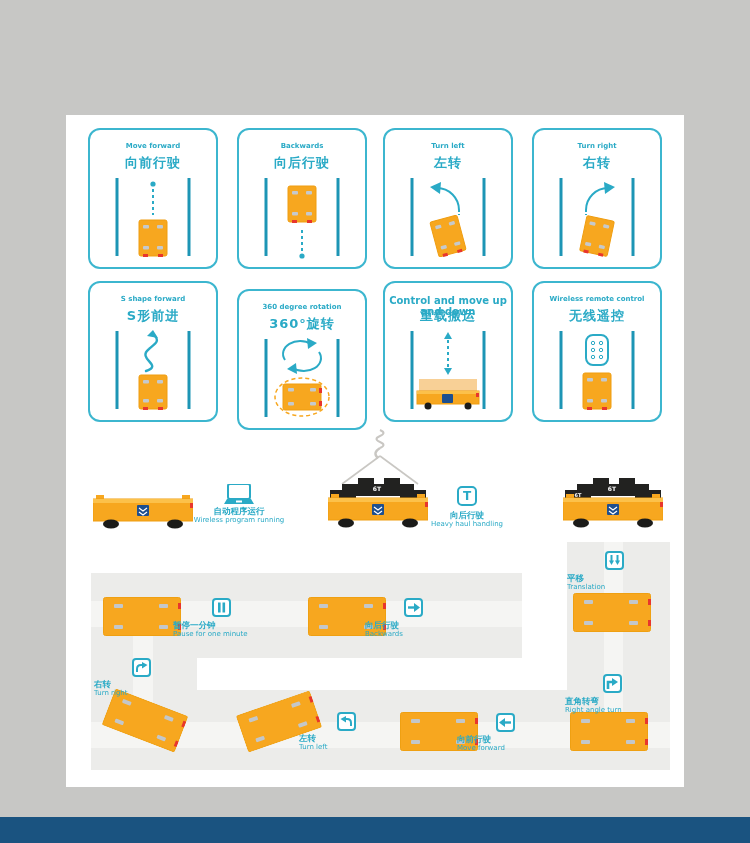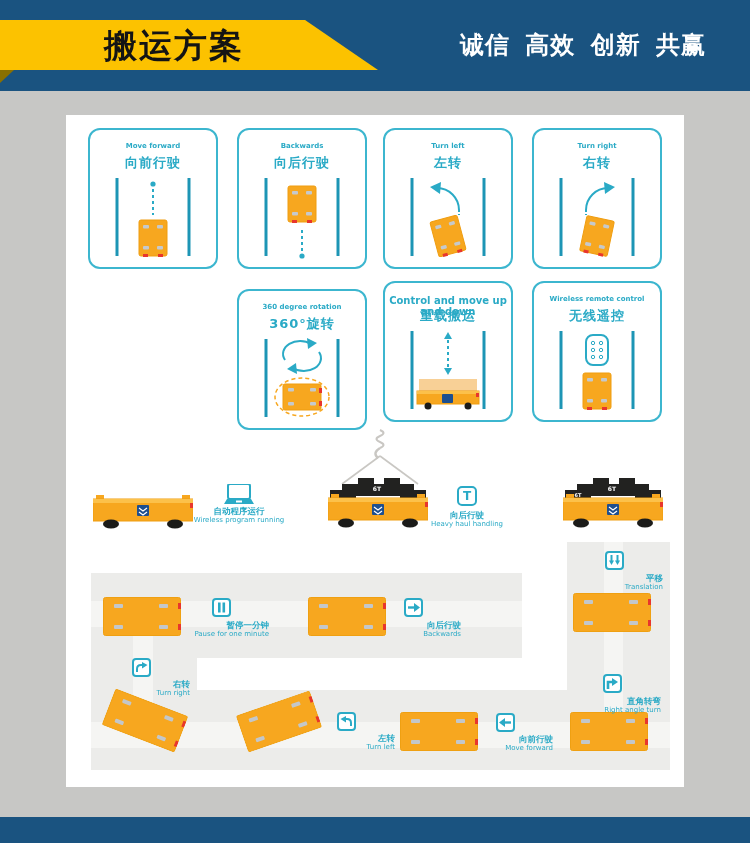--- a/index.html
+++ b/index.html
@@ -32,36 +32,30 @@
   .mid-label .zh{font-size:8.5px;font-weight:bold;line-height:10px;}
   .mid-label .en{font-size:7px;line-height:9px;}
   .t-badge{position:absolute;width:20px;height:20px;border:2px solid #2aaac6;border-radius:5px;
         background:#fff;box-sizing:border-box;text-align:center;font-size:12px;font-weight:bold;
         color:#2aaac6;line-height:16px;}
   
   .road{position:absolute;background:#ececea;}
   .lane{position:absolute;background:#f5f5f3;}
   .mapicon{position:absolute;width:19px;height:19px;border:2px solid #2aaac6;border-radius:4px;
         background:#fff;box-sizing:border-box;display:flex;align-items:center;justify-content:center;}
-  .mlabel{position:absolute;width:96px;text-align:right;color:#2aaac6;}
+  .mlabel{position:absolute;width:96px;text-align:left;color:#2aaac6;}
   .mlabel .zh{font-size:8.5px;font-weight:bold;line-height:10px;}
   .mlabel .en{font-size:7px;line-height:9px;}
   .hcart{position:absolute;width:78px;height:39px;}
 </style>
 </head>
 <body>
 
 <div id="page">
 
-  <div class="hd-bar">
-    <div class="banner"></div>
-    <div class="banner-fold"></div>
-    <div class="hd-title">搬运方案</div>
-    <div class="hd-slogan">诚信 高效 创新 共赢</div>
-  </div>
 
   <div class="panel"></div>
 
   <div class="card" style="left:88px;top:128px">
     <div class="card-en">Move forward</div>
     <div class="card-zh">向前行驶</div>
     <svg class="card-art" width="126" height="94" viewBox="0 0 126 94">
       <line x1="27" y1="4" x2="27" y2="82" stroke="#1d95b5" stroke-width="3"></line>
       <line x1="99" y1="4" x2="99" y2="82" stroke="#1d95b5" stroke-width="3"></line>
       <circle cx="63" cy="10" r="2.6" fill="#2aaac6"></circle>
@@ -133,20 +127,39 @@
         <rect x="4" y="5" width="6" height="3.5" rx="1" fill="#c5c9cc"></rect>
           <rect x="18" y="5" width="6" height="3.5" rx="1" fill="#c5c9cc"></rect>
         <rect x="4" y="26" width="6" height="3.5" rx="1" fill="#c5c9cc"></rect>
           <rect x="18" y="26" width="6" height="3.5" rx="1" fill="#c5c9cc"></rect>
         <rect x="4" y="34" width="5" height="3" fill="#e8362c"></rect>
           <rect x="19" y="34" width="5" height="3" fill="#e8362c"></rect>
       </g>
     </svg>
   </div>
 
+  <div class="card" style="left:88px;top:281px">
+    <div class="card-en">S shape forward</div>
+    <div class="card-zh">S形前进</div>
+    <svg class="card-art" width="126" height="94" viewBox="0 0 126 94">
+      <line x1="27" y1="4" x2="27" y2="82" stroke="#1d95b5" stroke-width="3"></line>
+      <line x1="99" y1="4" x2="99" y2="82" stroke="#1d95b5" stroke-width="3"></line>
+      <path d="M56,44 C74,38 46,32 59,22 C66,16 70,14 64,8" fill="none" stroke="#2aaac6" stroke-width="2.4" stroke-linecap="round"></path>
+      <polygon points="63,3 57,9 68,11" fill="#2aaac6"></polygon>
+      <g transform="translate(49,48)">
+        <rect width="28" height="34" rx="2" fill="#f7a71f" stroke="#ef9d10"></rect>
+        <rect x="4" y="5" width="6" height="3.5" rx="1" fill="#c5c9cc"></rect>
+          <rect x="18" y="5" width="6" height="3.5" rx="1" fill="#c5c9cc"></rect>
+        <rect x="4" y="24" width="6" height="3.5" rx="1" fill="#c5c9cc"></rect>
+          <rect x="18" y="24" width="6" height="3.5" rx="1" fill="#c5c9cc"></rect>
+        <rect x="4" y="32" width="5" height="3" fill="#e8362c"></rect>
+          <rect x="19" y="32" width="5" height="3" fill="#e8362c"></rect>
+      </g>
+    </svg>
+  </div>
 
   <div class="card" style="left:237px;top:289px">
     <div class="card-en">360 degree rotation</div>
     <div class="card-zh">360°旋转</div>
     <svg class="card-art" width="126" height="94" viewBox="0 0 126 94">
       <line x1="27" y1="4" x2="27" y2="82" stroke="#1d95b5" stroke-width="3"></line>
       <line x1="99" y1="4" x2="99" y2="82" stroke="#1d95b5" stroke-width="3"></line>
       <path d="M46,25 A17,13 0 0 1 72,9" fill="none" stroke="#2aaac6" stroke-width="2"></path>
       <polygon points="78,8 68,3 69,14" fill="#2aaac6"></polygon>
       <path d="M80,17 A17,13 0 0 1 54,33" fill="none" stroke="#2aaac6" stroke-width="2"></path>

